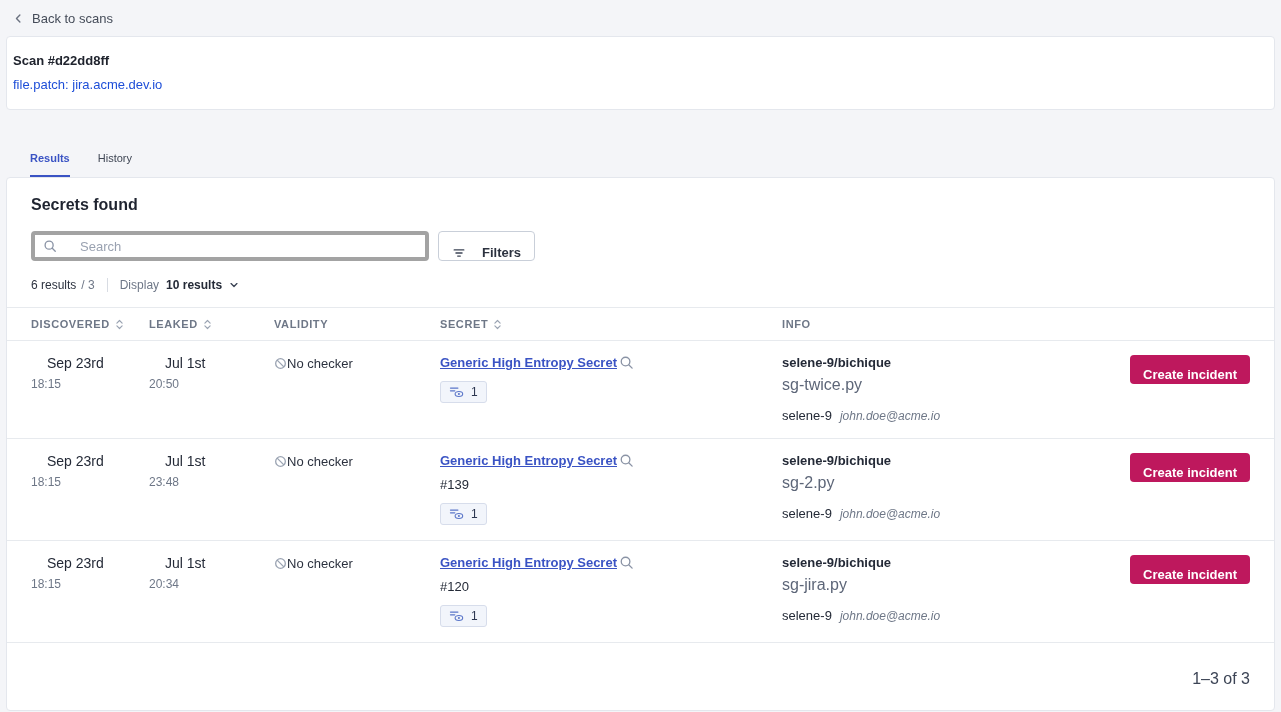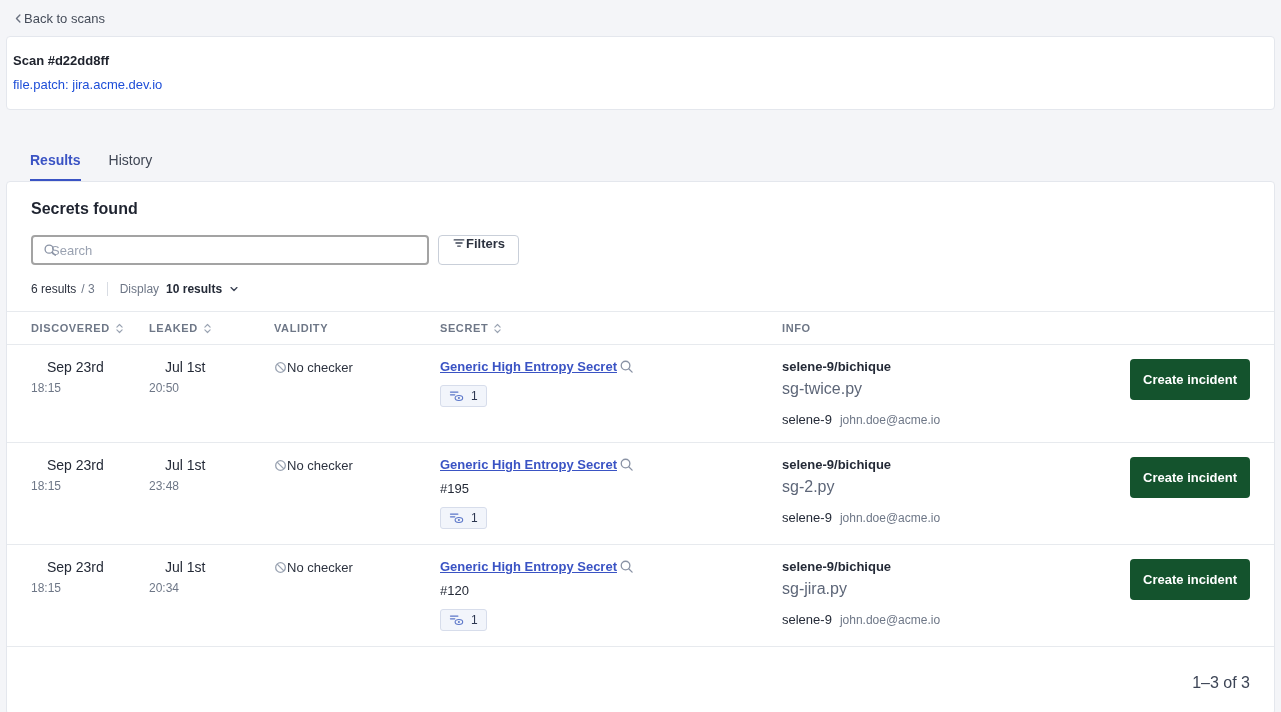--- a/index.html
+++ b/index.html
@@ -8,43 +8,43 @@
     width:1281px; height:712px;
     background:#f4f5f8;
     font-family:"Liberation Sans", sans-serif;
     color:#242a37;
     overflow:hidden;
   }
   a { text-decoration:none; }
 
   
   .topbar { padding:6px 0 0 13px; height:30px; display:flex; align-items:center; }
-  .back { display:inline-flex; align-items:center; font-size:13px; font-weight:500; color:#454c59; cursor:pointer; }
+  .back { display:inline-flex; align-items:center; gap:8px; font-size:13px; font-weight:500; color:#454c59; cursor:pointer; }
 
   
   .scan-card { margin:6px 6px 0; background:#fff; border:1px solid #e4e7ed; border-radius:4px; padding:16px 6px 17px; }
   .scan-title { font-size:13px; font-weight:700; color:#20242e; }
   .scan-subtitle { font-size:13px; color:#1d4ed8; margin-top:9px; }
 
   
   .tabs { display:flex; gap:28px; margin:42px 0 0 30px; }
-  .tab { font-size:14px; font-weight:500; color:#3f4654; padding-bottom:11px; cursor:pointer; border-bottom:2px solid transparent; }
+  .tab { font-size:11px; font-weight:500; color:#3f4654; padding-bottom:11px; cursor:pointer; border-bottom:2px solid transparent; }
   .tab.active { color:#3a53c4; font-weight:700; border-bottom-color:#3a53c4; }
 
   
   .panel { margin:0 6px; background:#fff; border:1px solid #e4e7ed; border-radius:4px; padding-top:18px; }
   .panel-title { margin:0 24px; font-size:16px; font-weight:700; color:#1f2430; }
 
   .controls { display:flex; gap:9px; margin:17px 24px 0; }
   .search { position:relative; width:398px; }
-  .search input { width:100%; height:30px; border:2px solid #a3a3a3; border-radius:4px; padding:0 10px 0 18px; font-size:13px; color:#242a37; font-family:inherit; outline:none; background:#fff; }
+  .search input { width:100%; height:30px; border:4px solid #a3a3a3; border-radius:4px; padding:0 10px 0 45px; font-size:13px; color:#242a37; font-family:inherit; outline:none; background:#fff; }
   .search input::placeholder { color:#9aa2b1; }
   .search .sicon { position:absolute; left:12px; top:8px; line-height:0; }
 
-  .filters-btn { display:inline-flex; align-items:flex-start; gap:0; height:30px; padding:0 13px; background:#fff; border:1px solid #c9cfd9; border-radius:4px; font-size:13px; font-weight:700; color:#2c323f; font-family:inherit; cursor:pointer; }
+  .filters-btn { display:inline-flex; align-items:flex-end; gap:16px; height:30px; padding:0 13px; background:#fff; border:1px solid #c9cfd9; border-radius:4px; font-size:13px; font-weight:700; color:#2c323f; font-family:inherit; cursor:pointer; }
 
   .meta-row { display:flex; align-items:center; margin:16px 24px 0; font-size:12px; height:16px; }
   .count { color:#2c323f; }
   .count-total { color:#6e7787; margin-left:5px; }
   .vdiv { width:1px; height:14px; background:#d8dce3; margin:0 12px; }
   .display-label { color:#6e7787; margin-right:7px; }
   .display-select { display:inline-flex; align-items:center; gap:7px; font-size:12px; font-weight:700; color:#242a37; background:none; border:none; padding:0; font-family:inherit; cursor:pointer; }
 
   
   .table { margin-top:14px; border-top:1px solid #e7eaee; }
@@ -63,24 +63,24 @@
   .secret-link { font-size:13px; font-weight:700; color:#3a53c4; text-decoration:underline; cursor:pointer; }
   .zoom { line-height:0; cursor:pointer; }
   .secret-id { font-size:13px; color:#242a37; margin-top:9px; }
   .occ-badge { display:inline-flex; align-items:center; gap:7px; margin-top:11px; padding:3px 8px; border:1px solid #d7ddeb; background:#f2f5fb; border-radius:3px; font-size:12px; color:#2c3650; cursor:pointer; }
   .occ-badge .oicon { line-height:0; }
 
   .repo { font-size:13px; font-weight:700; color:#242a37; }
   .file { font-size:16px; color:#5d6678; margin-top:6px; }
   .owner-line { margin-top:14px; display:flex; align-items:baseline; gap:8px; }
   .owner { font-size:13px; color:#242a37; }
-  .email { font-size:12px; color:#6e7787; }
+  .email { font-size:12px; color:#6e7787;font-style:italic; }
 
   .action { display:flex; justify-content:flex-end; }
-  .create-btn { height:41px; padding:12px 13px; background:#14532d; color:#fff; border:none; border-radius:4px; font-size:13px; font-weight:700; font-family:inherit; cursor:pointer; }
+  .create-btn { height:29px; padding:12px 13px; background:#be185d; color:#fff; border:none; border-radius:4px; font-size:13px; font-weight:700; font-family:inherit; cursor:pointer; }
 
   .pagination { text-align:right; padding:27px 24px 22px; font-size:16px; color:#3c4455; }
 </style>
 </head>
 <body>
 
 <div>
 
   <div class="topbar">
     <a class="back">
@@ -253,21 +253,21 @@
         <div>
           <div class="secret-line">
             <a class="secret-link">Generic High Entropy Secret</a>
             <span class="zoom">
               <svg width="15" height="15" viewBox="0 0 16 16">
                   <circle cx="7" cy="7" r="4.6" fill="none" stroke="#8a93a5" stroke-width="1.4"></circle>
                   <line x1="10.6" y1="10.6" x2="14" y2="14" stroke="#8a93a5" stroke-width="1.4" stroke-linecap="round"></line>
                 </svg>
             </span>
           </div>
-          <div class="secret-id">#195</div>
+          <div class="secret-id">#139</div>
           <div class="occ-badge">
             <span class="oicon">
               <svg width="15" height="12" viewBox="0 0 16 13">
                   <path d="M1.5 2.2h8 M1.5 5.2h4.6" stroke="#5b76c9" stroke-width="1.4" stroke-linecap="round" fill="none"></path>
                   <ellipse cx="10.6" cy="8.6" rx="4.1" ry="2.7" fill="none" stroke="#5b76c9" stroke-width="1.2"></ellipse>
                   <circle cx="10.6" cy="8.6" r="1.1" fill="#5b76c9"></circle>
                 </svg>
             </span>
             <span>1</span>
           </div>

